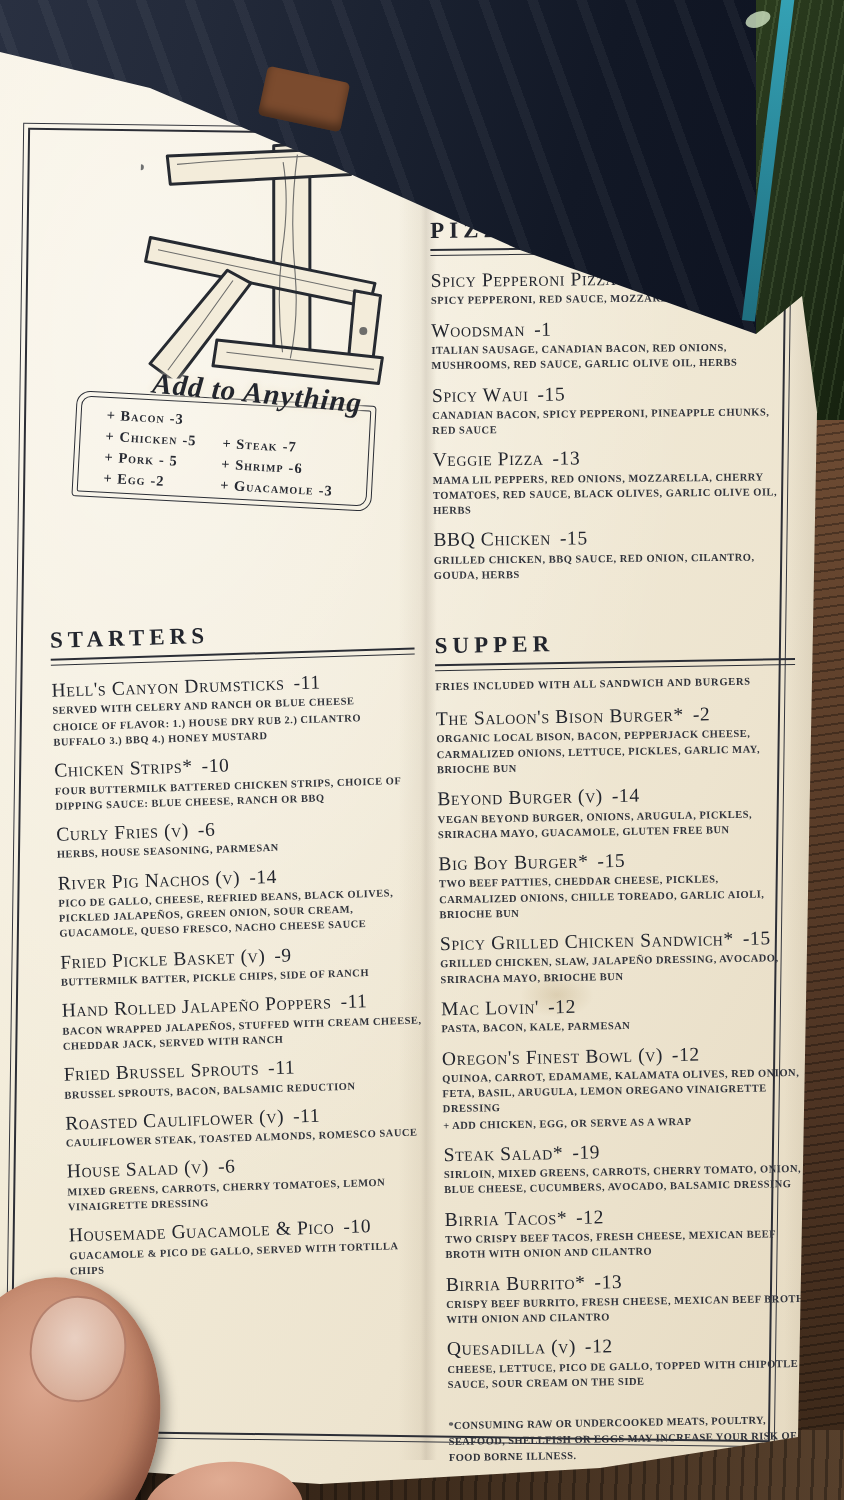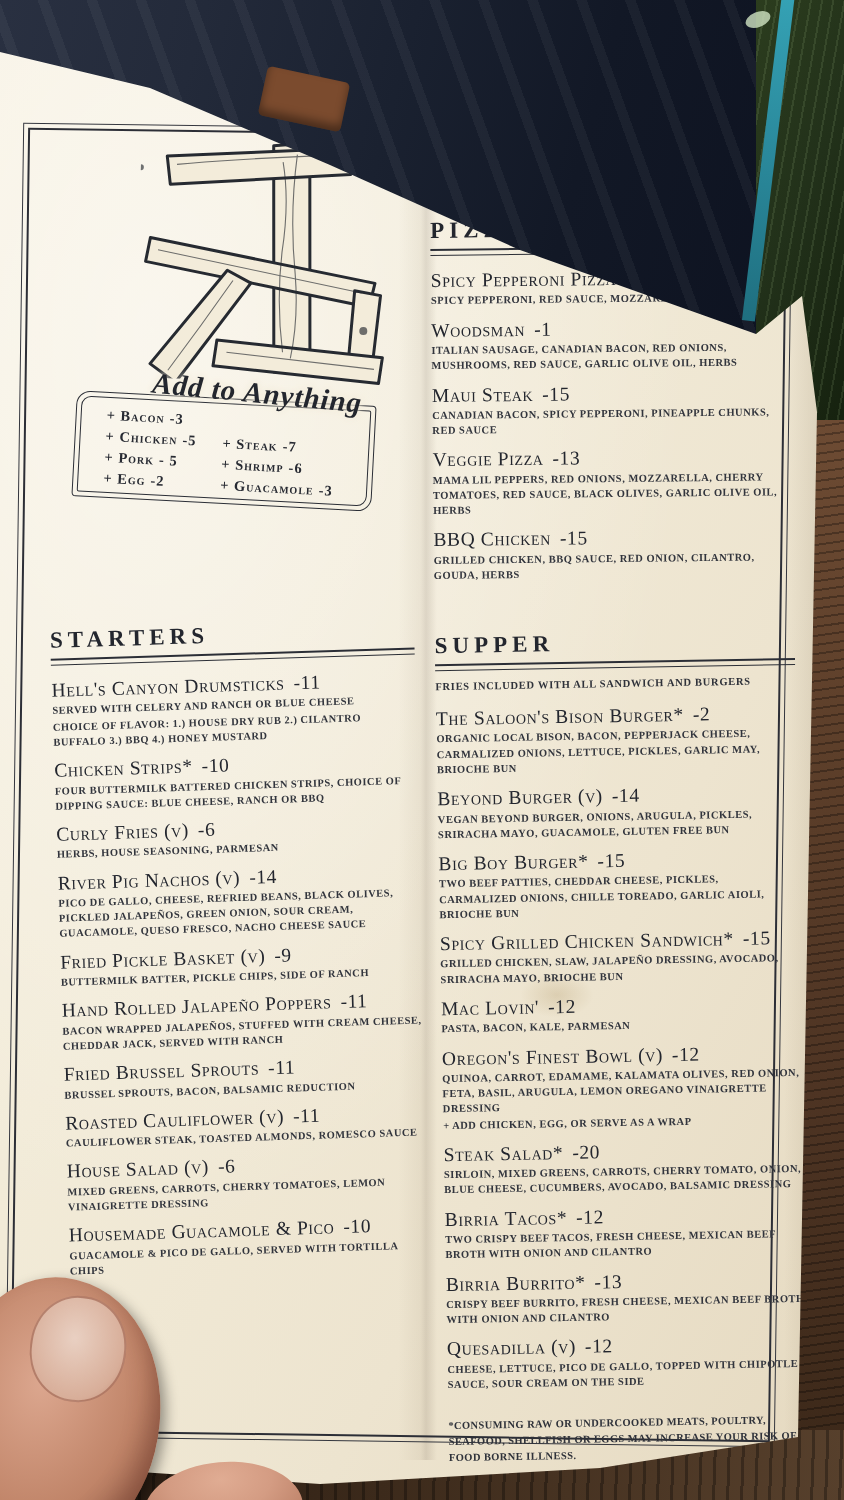--- a/index.html
+++ b/index.html
@@ -170,21 +170,21 @@
       <div class="sec-rule"></div>
       <div class="item">
         <div class="ihead"><span class="iname">Spicy Pepperoni Pizza</span><span class="iprice">-15</span></div>
         <div class="idesc">SPICY PEPPERONI, RED SAUCE, MOZZARELLA, HONEY, HERBS</div>
       </div>
       <div class="item">
         <div class="ihead"><span class="iname">Woodsman</span><span class="iprice">-1</span></div>
         <div class="idesc">ITALIAN SAUSAGE, CANADIAN BACON, RED ONIONS, MUSHROOMS, RED SAUCE, GARLIC OLIVE OIL, HERBS</div>
       </div>
       <div class="item">
-        <div class="ihead"><span class="iname">Maui Steak</span><span class="iprice">-15</span></div>
+        <div class="ihead"><span class="iname">Spicy Waui</span><span class="iprice">-15</span></div>
         <div class="idesc">CANADIAN BACON, SPICY PEPPERONI, PINEAPPLE CHUNKS, RED SAUCE</div>
       </div>
       <div class="item">
         <div class="ihead"><span class="iname">Veggie Pizza</span><span class="iprice">-13</span></div>
         <div class="idesc">MAMA LIL PEPPERS, RED ONIONS, MOZZARELLA, CHERRY TOMATOES, RED SAUCE, BLACK OLIVES, GARLIC OLIVE OIL, HERBS</div>
       </div>
       <div class="item">
         <div class="ihead"><span class="iname">BBQ Chicken</span><span class="iprice">-15</span></div>
         <div class="idesc">GRILLED CHICKEN, BBQ SAUCE, RED ONION, CILANTRO, GOUDA, HERBS</div>
       </div>
@@ -259,21 +259,21 @@
       <div class="item">
         <div class="ihead"><span class="iname">Mac Lovin'</span><span class="iprice">-12</span></div>
         <div class="idesc">PASTA, BACON, KALE, PARMESAN</div>
       </div>
       <div class="item">
         <div class="ihead"><span class="iname">Oregon's Finest Bowl (v)</span><span class="iprice">-12</span></div>
         <div class="idesc">QUINOA, CARROT, EDAMAME, KALAMATA OLIVES, RED ONION, FETA, BASIL, ARUGULA, LEMON OREGANO VINAIGRETTE DRESSING</div>
         <div class="idesc">+ ADD CHICKEN, EGG, OR SERVE AS A WRAP</div>
       </div>
       <div class="item">
-        <div class="ihead"><span class="iname">Steak Salad*</span><span class="iprice">-20</span></div>
+        <div class="ihead"><span class="iname">Steak Salad*</span><span class="iprice">-19</span></div>
         <div class="idesc">SIRLOIN, MIXED GREENS, CARROTS,  CHERRY TOMATO, ONION, BLUE CHEESE, CUCUMBERS, AVOCADO, BALSAMIC DRESSING</div>
       </div>
       <div class="item">
         <div class="ihead"><span class="iname">Birria Tacos*</span><span class="iprice">-12</span></div>
         <div class="idesc">TWO CRISPY BEEF TACOS, FRESH CHEESE, MEXICAN BEEF BROTH WITH ONION AND CILANTRO</div>
       </div>
       <div class="item">
         <div class="ihead"><span class="iname">Birria Burrito*</span><span class="iprice">-13</span></div>
         <div class="idesc">CRISPY BEEF BURRITO, FRESH CHEESE, MEXICAN BEEF BROTH WITH ONION AND CILANTRO</div>
       </div>

